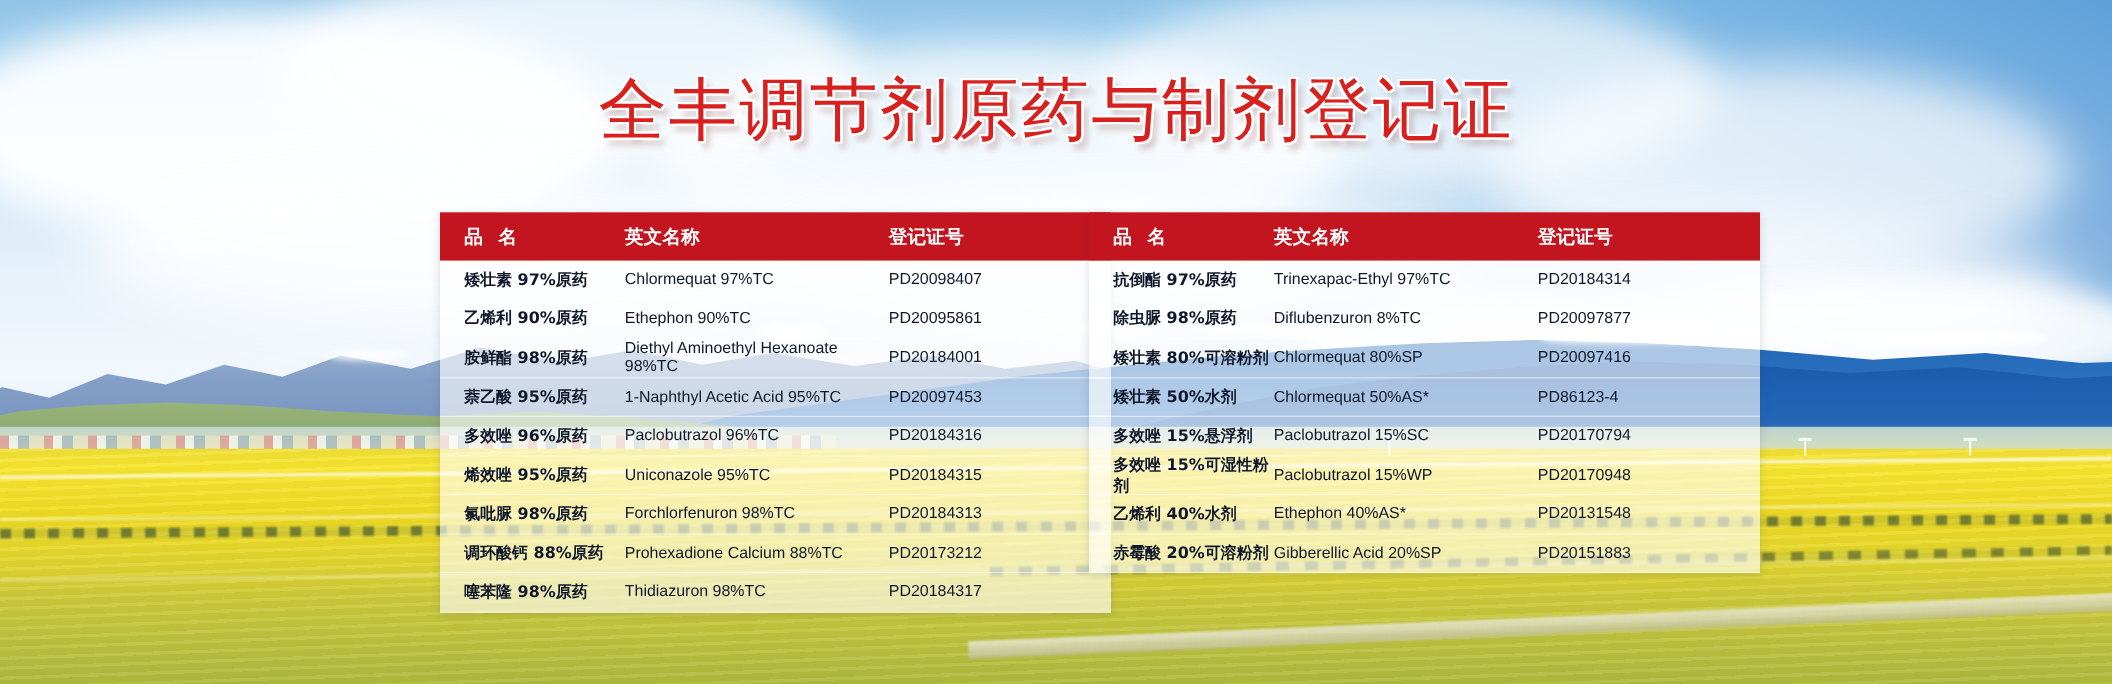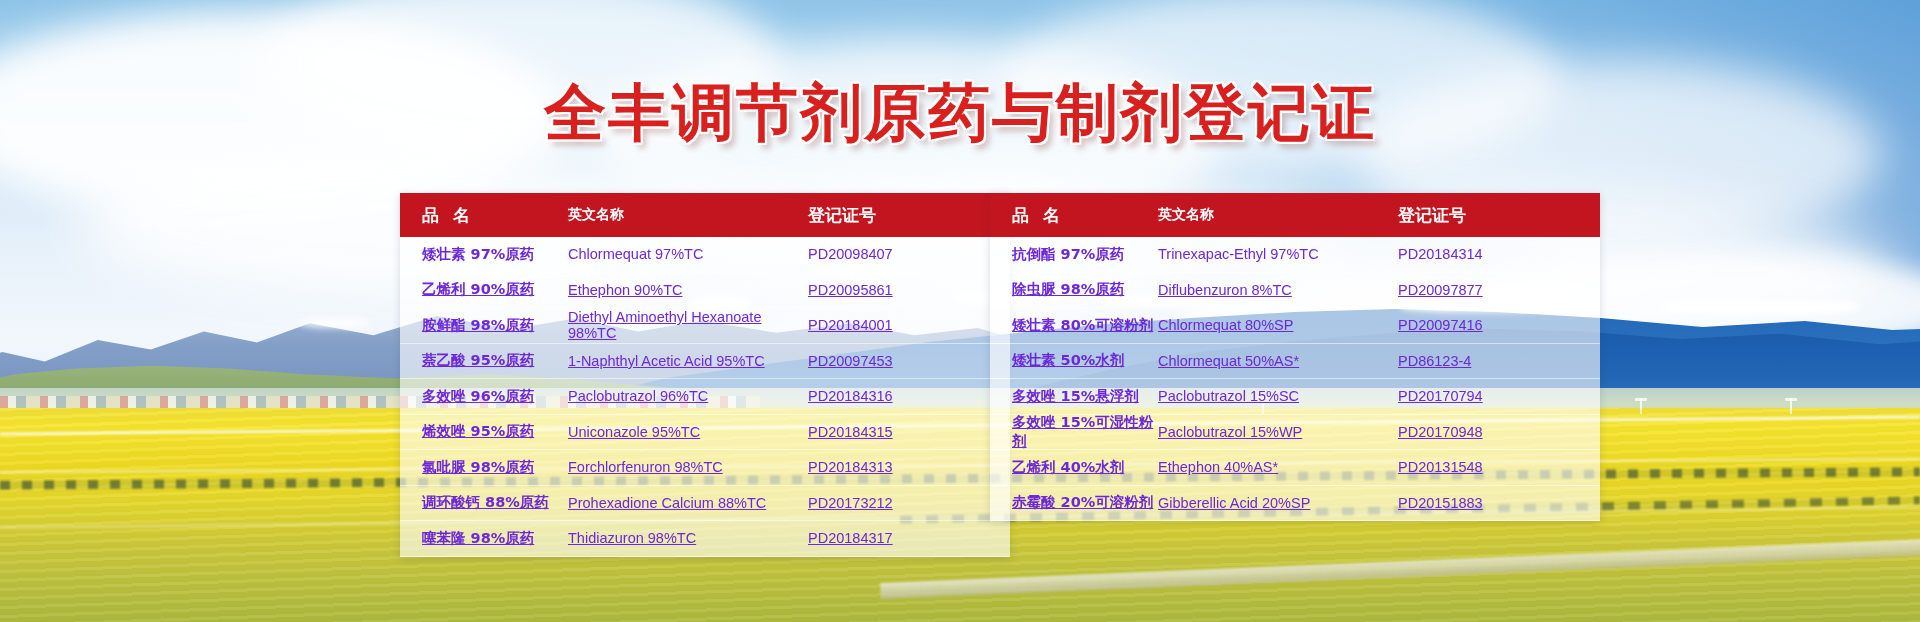--- a/index.html
+++ b/index.html
@@ -131,57 +131,56 @@
     position:absolute;left:880px;top:560px;width:1100px;height:16px;
     background:linear-gradient(180deg,rgba(235,235,215,.85),rgba(190,190,160,.7));
     transform:rotate(-2.4deg);filter:blur(1px);
   }
   .pylon{position:absolute;width:2px;background:rgba(255,255,255,.75);}
   .pylon i{position:absolute;left:-5px;top:0;width:12px;height:3px;background:rgba(255,255,255,.75);}
 
   
   .title{
     position:absolute;left:0;top:58px;width:1920px;text-align:center;
-    font-size:62px;font-weight:bold;letter-spacing:2px;color:#d8201f;
+    font-size:62px;font-weight:normal;letter-spacing:2px;color:#d8201f;
     font-family:"DejaVu Sans","Liberation Sans",sans-serif;
     text-shadow:
       2px 0 0 #fff,-2px 0 0 #fff,0 2px 0 #fff,0 -2px 0 #fff,
       2px 2px 0 #fff,-2px 2px 0 #fff,2px -2px 0 #fff,-2px -2px 0 #fff,
       5px 6px 6px rgba(120,40,30,.30);
     white-space:nowrap;
-    margin-top:13px;
   }
 
   
   .tables{position:absolute;left:400px;top:193px;width:1120px;height:355px;}
   .tbl{
     position:absolute;top:0;width:610px;
     box-shadow:0 2px 8px rgba(40,60,80,.18);
   }
   .tbl.left{left:0;}
   .tbl.right{left:590px;}
   .thead{
     display:flex;align-items:center;height:44px;
     background:#c2151f;
     color:#fff;font-weight:bold;font-size:17px;
     font-family:"DejaVu Sans","Liberation Sans",sans-serif;
   }
   .tbody{background:rgba(255,255,255,0.62);}
   .trow{
     display:flex;align-items:center;height:34.5px;
-    font-size:14.5px;color:#6d28d9;
+    font-size:14.5px;color:#0f172a;
   }
   .c1{width:168px;padding-left:22px;box-sizing:border-box;font-weight:bold;
       font-family:"DejaVu Sans","Liberation Sans",sans-serif;}
   .c2{width:240px;box-sizing:border-box;}
   .c3{width:120px;box-sizing:border-box;}
   .thead .c1{padding-left:22px;letter-spacing:4px;}
-  .thead .c2{font-size:14px;}
+  .thead .c2{font-size:17px;}
   .thead .c3{font-size:17px;}
-  .tbody .trow+.trow{border-top:1px solid rgba(255,255,255,0.55);text-decoration:underline;}
+  .tbody .trow+.trow{border-top:1px solid rgba(255,255,255,0.55);}
   .tbody{border-bottom:1px solid rgba(255,255,255,.5);}
 </style>
 </head>
 <body>
 
 <div class="banner">
 
   <div class="sky"></div>
   <div class="cloud cl1"></div>
   <div class="cloud cl2"></div>

